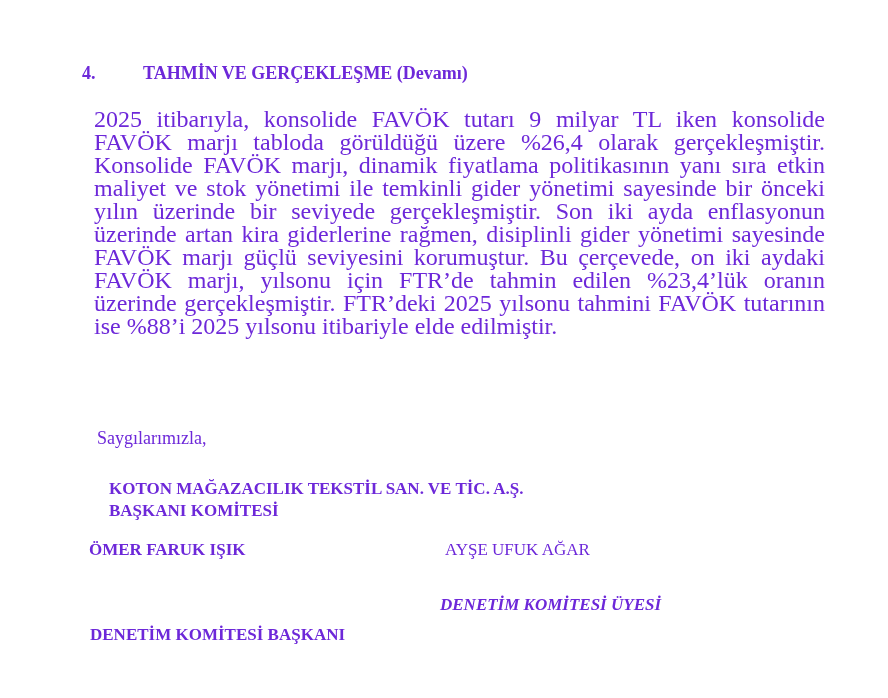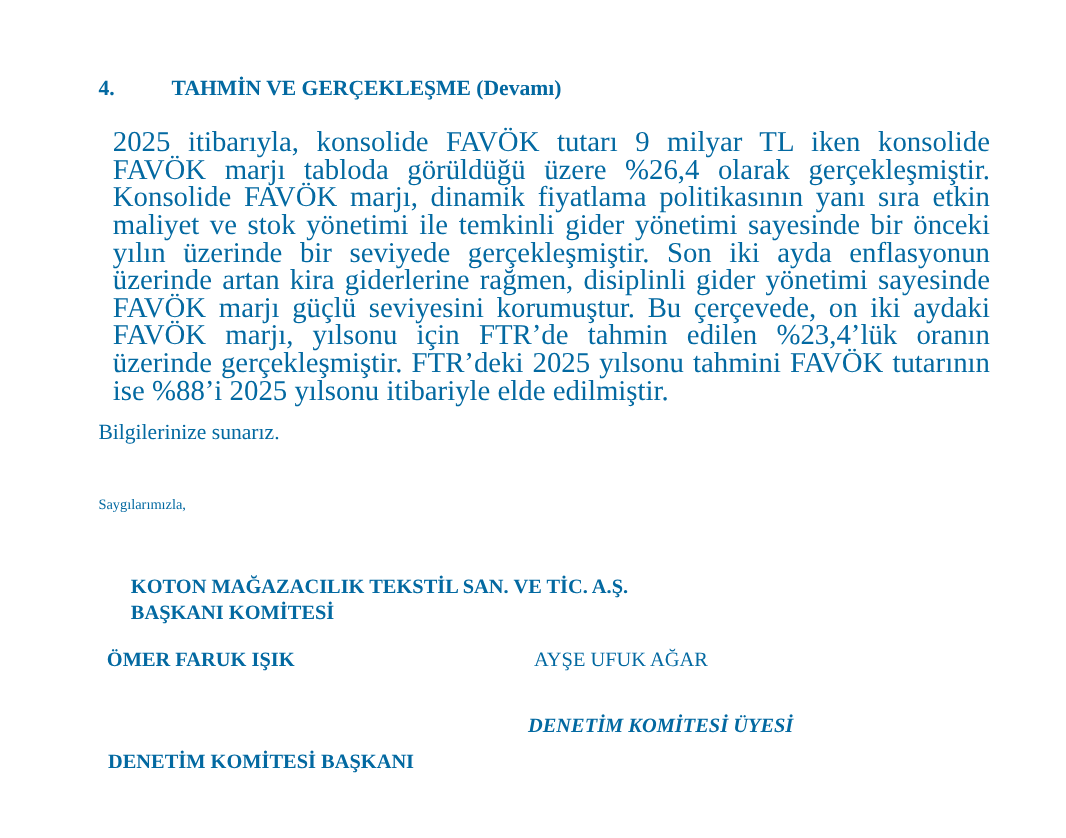--- a/index.html
+++ b/index.html
@@ -6,21 +6,21 @@
     margin: 0;
     padding: 0;
     background: #ffffff;
   }
   .page {
     position: relative;
     width: 888px;
     height: 698px;
     background: #ffffff;
     font-family: "Liberation Serif", "DejaVu Serif", serif;
-    color: #0369a1;
+    color: #6d28d9;
     overflow: hidden;
   }
   .heading {
     position: absolute;
     top: 63px;
     left: 82px;
     font-size: 18px;
     font-weight: bold;
     white-space: nowrap;
   }
@@ -42,22 +42,22 @@
     position: absolute;
     top: 350px;
     left: 82px;
     margin: 0;
     font-size: 18px;
   }
   .salutation-line {
     position: absolute;
     top: 413px;
     left: 82px;
-    margin: 0;
-    font-size: 12px;
+    margin: 15px;
+    font-size: 18px;
     text-align: right;
   }
   .company-block {
     position: absolute;
     top: 478px;
     left: 82px;
     font-size: 17px;
     font-weight: bold;
     line-height: 22px;
     white-space: nowrap;
@@ -101,21 +101,20 @@
 <body>
 
 <div class="page">
 
   <div class="heading">
     <span class="heading-number">4.</span><span>TAHMİN VE GERÇEKLEŞME (Devamı)</span>
   </div>
 
   <p class="body-paragraph">2025 itibarıyla, konsolide FAVÖK tutarı 9 milyar TL iken konsolide FAVÖK marjı tabloda görüldüğü üzere %26,4 olarak gerçekleşmiştir. Konsolide FAVÖK marjı, dinamik fiyatlama politikasının yanı sıra etkin maliyet ve stok yönetimi ile temkinli gider yönetimi sayesinde bir önceki yılın üzerinde bir seviyede gerçekleşmiştir. Son iki ayda enflasyonun üzerinde artan kira giderlerine rağmen, disiplinli gider yönetimi sayesinde FAVÖK marjı güçlü seviyesini korumuştur. Bu çerçevede, on iki aydaki FAVÖK marjı, yılsonu için FTR’de tahmin edilen %23,4’lük oranın üzerinde gerçekleşmiştir. FTR’deki 2025 yılsonu tahmini FAVÖK tutarının ise %88’i 2025 yılsonu itibariyle elde edilmiştir.</p>
 
-  <p class="closing-line">Bilgilerinize sunarız.</p>
 
   <p class="salutation-line">Saygılarımızla,</p>
 
   <div class="company-block">
     <div>KOTON MAĞAZACILIK TEKSTİL SAN. VE TİC. A.Ş.</div>
     <div>BAŞKANI KOMİTESİ</div>
   </div>
 
   <div class="sig-name-1">ÖMER FARUK IŞIK</div>
 

